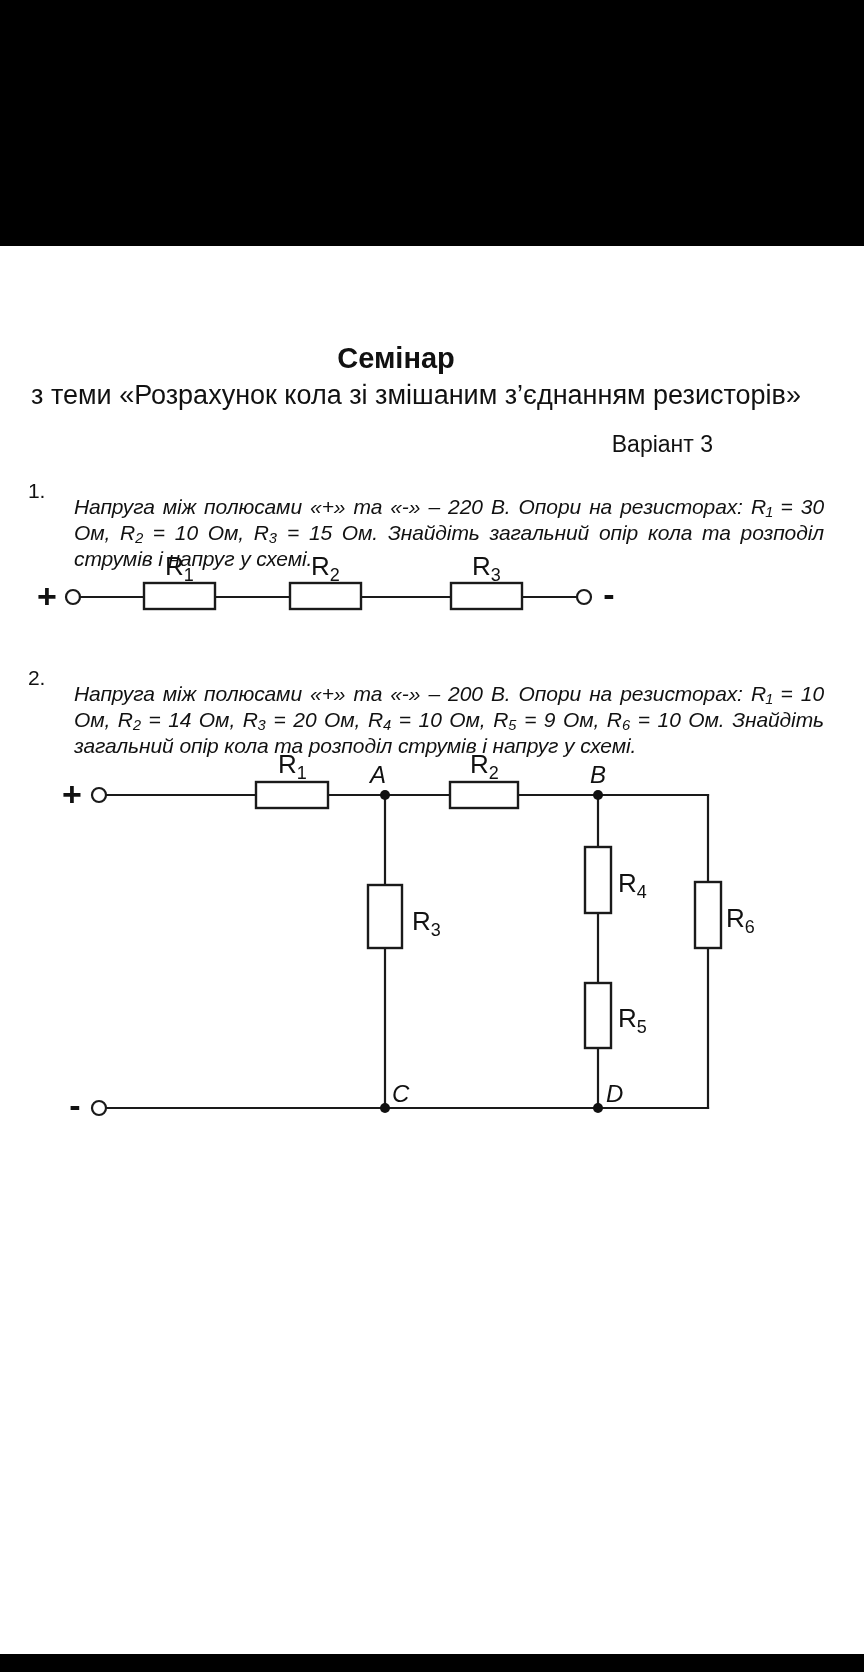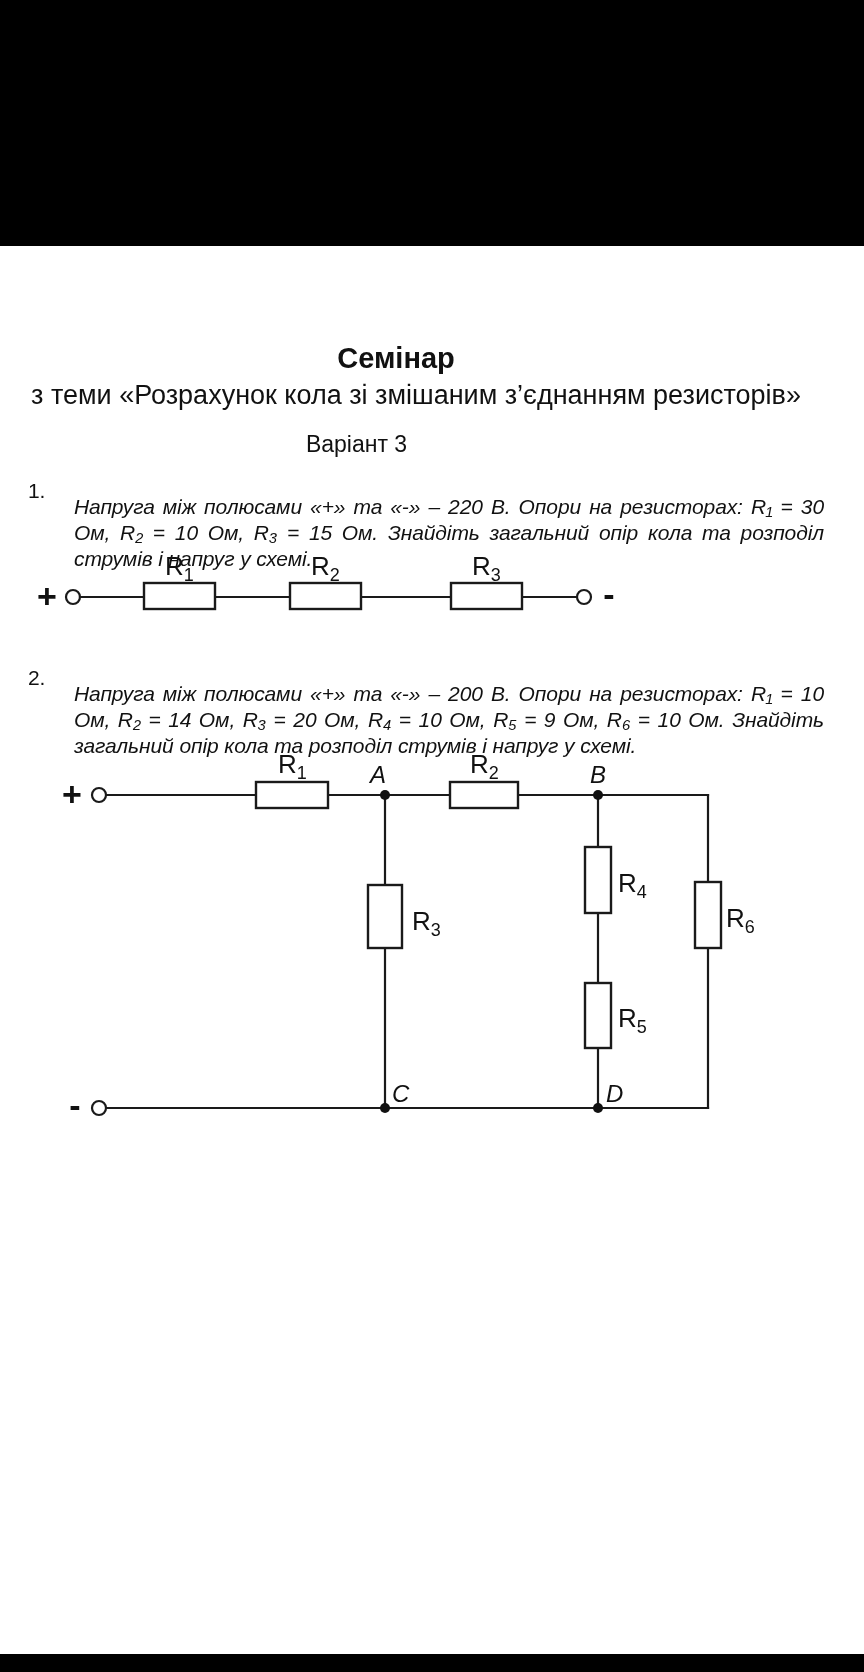--- a/index.html
+++ b/index.html
@@ -10,21 +10,21 @@
   }
   .bar{position:absolute;left:0;width:864px;background:#000;}
   .bar-top{top:0;height:246px;}
   .bar-bottom{top:1654px;height:18px;}
   .paper{position:absolute;left:0;top:246px;width:864px;height:1408px;background:#fff;}
 
   .doc-title{position:absolute;top:342px;left:0;width:792px;text-align:center;
     font-size:29px;font-weight:bold;}
   .doc-subtitle{position:absolute;top:380px;left:0;width:832px;text-align:center;
     font-size:27px;}
-  .doc-variant{position:absolute;top:431px;left:0;width:713px;text-align:center;
+  .doc-variant{position:absolute;top:431px;left:0;width:713px;text-align:right;
     font-size:23px;}
 
   .problem{position:absolute;left:28px;width:812px;display:flex;
     font-size:21px;line-height:26px;letter-spacing:-0.1px;}
   .problem-1{top:478px;}
   .problem-2{top:665px;}
   .pnum{flex:0 0 30px;}
   .ptext{flex:1;text-align:justify;margin:16px;font-style:italic;}
 
   svg{position:absolute;overflow:visible;}

